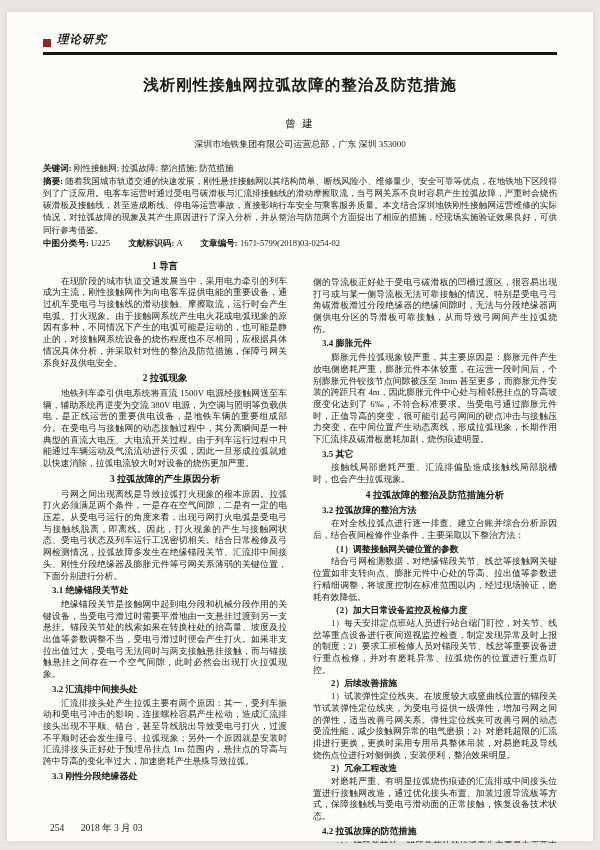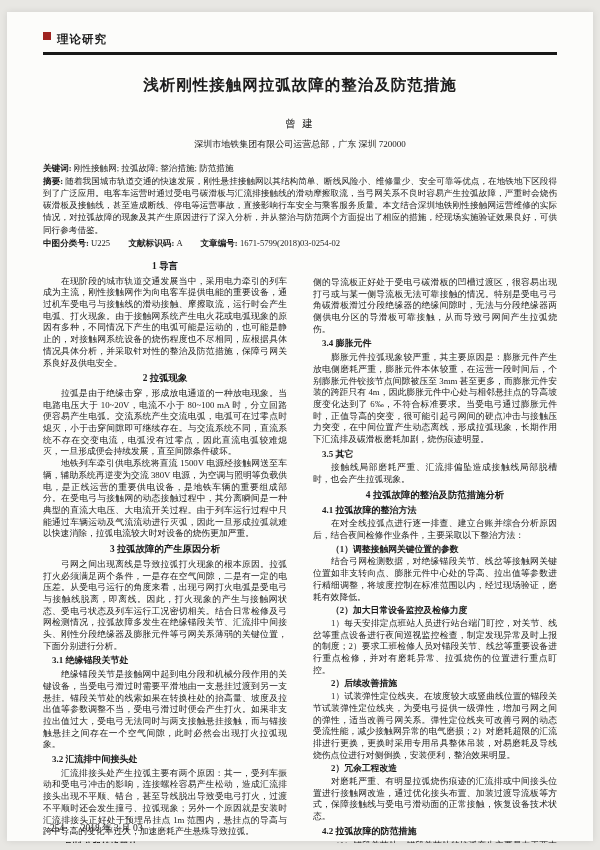--- a/index.html
+++ b/index.html
@@ -7,21 +7,21 @@
     width:600px;height:850px;position:relative;overflow:hidden;
     background:#e8e7e3;
     font-family:"Liberation Serif","DejaVu Serif",serif;
     color:#1b1b1b;
   }
   .page{
     position:absolute;left:7px;top:12px;right:7px;bottom:9px;
     background:#fcfcfa;box-shadow:0 0 7px rgba(0,0,0,0.10);
   }
   .inner{padding:20px 36px 0 36px;}
-  .journal-head{display:flex;align-items:flex-start;gap:6px;}
+  .journal-head{display:flex;align-items:flex-end;gap:6px;font-style:italic;}
   .square{width:8px;height:8px;flex:0 0 auto;}
   .head-label{font-weight:bold;font-size:11.5px;font-family:"Liberation Sans","DejaVu Sans",sans-serif;letter-spacing:1px;}
   .rule{height:2.5px;background:#181818;margin-top:5px;}
   .title{margin-top:20px;text-align:center;font-weight:bold;font-size:15.5px;letter-spacing:1px;}
   .author{margin-top:21px;text-align:center;font-size:10.5px;letter-spacing:2px;}
   .affil{margin-top:7px;text-align:center;font-size:9px;}
   .meta{margin-top:11px;font-size:8.6px;line-height:12.2px;text-align:justify;}
   .meta-row{margin-top:1px;}
   .meta b{font-weight:bold;}
   .meta .gap{display:inline-block;width:14px;}
@@ -44,21 +44,21 @@
   <div class="inner">
 
     <div class="journal-head">
       <span class="square" style="background:#9e2320;"></span>
       <span class="head-label">理论研究</span>
     </div>
     <div class="rule"></div>
 
     <div class="title">浅析刚性接触网拉弧故障的整治及防范措施</div>
     <div class="author">曾 建</div>
-    <div class="affil">深圳市地铁集团有限公司运营总部，广东 深圳 720000</div>
+    <div class="affil">深圳市地铁集团有限公司运营总部，广东 深圳 353000</div>
 
     <div class="meta">
       <div class="meta-row">
         <b>关键词:</b>
         <span>刚性接触网; 拉弧故障; 整治措施; 防范措施</span>
       </div>
       <div class="meta-row">
         <b>摘要:</b>
         <span>随着我国城市轨道交通的快速发展，刚性悬挂接触网以其结构简单、断线风险小、维修量少、安全可靠等优点，在地铁地下区段得到了广泛应用。电客车运营时通过受电弓碳滑板与汇流排接触线的滑动摩擦取流，当弓网关系不良时容易产生拉弧故障，严重时会烧伤碳滑板及接触线，甚至造成断线、停电等运营事故，直接影响行车安全与乘客服务质量。本文结合深圳地铁刚性接触网运营维修的实际情况，对拉弧故障的现象及其产生原因进行了深入分析，并从整治与防范两个方面提出了相应的措施，经现场实施验证效果良好，可供同行参考借鉴。</span>
       </div>
@@ -72,39 +72,38 @@
         <b>文章编号:</b>
         <span>1671-5799(2018)03-0254-02</span>
       </div>
     </div>
 
     <div class="cols">
       <div class="col">
         <div class="h1">1 导言</div>
         <p>在现阶段的城市轨道交通发展当中，采用电力牵引的列车成为主流，刚性接触网作为向电客车提供电能的重要设备，通过机车受电弓与接触线的滑动接触、摩擦取流，运行时会产生电弧、打火现象。由于接触网系统产生电火花或电弧现象的原因有多种，不同情况下产生的电弧可能是运动的，也可能是静止的，对接触网系统设备的烧伤程度也不尽相同，应根据具体情况具体分析，并采取针对性的整治及防范措施，保障弓网关系良好及供电安全。</p>
         <div class="h1">2 拉弧现象</div>
-        <p>拉弧是由于绝缘击穿，形成放电通道的一种放电现象。当电路电压大于 10~20V，电流不小于 80~100 mA 时，分立回路便容易产生电弧。交流系统产生交流电弧，电弧可在过零点时熄灭，小于击穿间隙即可继续存在。与交流系统不同，直流系统不存在交变电流，电弧没有过零点，因此直流电弧较难熄灭，一旦形成便会持续发展，直至间隙条件破坏。</p>
         <p>地铁列车牵引供电系统将直流 1500V 电源经接触网送至车辆，辅助系统再逆变为交流 380V 电源，为空调与照明等负载供电，是正线运营的重要供电设备，是地铁车辆的重要组成部分。在受电弓与接触网的动态接触过程中，其分离瞬间是一种典型的直流大电压、大电流开关过程。由于列车运行过程中只能通过车辆运动及气流流动进行灭弧，因此一旦形成拉弧就难以快速消除，拉弧电流较大时对设备的烧伤更加严重。</p>
         <div class="h1">3 拉弧故障的产生原因分析</div>
         <p>弓网之间出现离线是导致拉弧打火现象的根本原因。拉弧打火必须满足两个条件，一是存在空气间隙，二是有一定的电压差。从受电弓运行的角度来看，出现弓网打火电弧是受电弓与接触线脱离，即离线。因此，打火现象的产生与接触网状态、受电弓状态及列车运行工况密切相关。结合日常检修及弓网检测情况，拉弧故障多发生在绝缘锚段关节、汇流排中间接头、刚性分段绝缘器及膨胀元件等弓网关系薄弱的关键位置，下面分别进行分析。</p>
         <div class="h2">3.1 绝缘锚段关节处</div>
         <p>绝缘锚段关节是接触网中起到电分段和机械分段作用的关键设备，当受电弓滑过时需要平滑地由一支悬挂过渡到另一支悬挂。锚段关节处的线索如果在转换柱处的抬高量、坡度及拉出值等参数调整不当，受电弓滑过时便会产生打火。如果非支拉出值过大，受电弓无法同时与两支接触悬挂接触，而与锚接触悬挂之间存在一个空气间隙，此时必然会出现打火拉弧现象。</p>
         <div class="h2">3.2 汇流排中间接头处</div>
         <p>汇流排接头处产生拉弧主要有两个原因：其一，受列车振动和受电弓冲击的影响，连接螺栓容易产生松动，造成汇流排接头出现不平顺、错台，甚至导线脱出导致受电弓打火，过渡不平顺时还会发生撞弓、拉弧现象；另外一个原因就是安装时汇流排接头正好处于预埋吊挂点 1m 范围内，悬挂点的导高与跨中导高的变化率过大，加速磨耗产生悬殊导致拉弧。</p>
         <div class="h2">3.3 刚性分段绝缘器处</div>
 
       </div>
       <div class="col">
         <p class="cont">侧的导流板正好处于受电弓碳滑板的凹槽过渡区，很容易出现打弓或与某一侧导流板无法可靠接触的情况。特别是受电弓弓角碳滑板滑过分段绝缘器的绝缘间隙时，无法与分段绝缘器两侧供电分区的导滑板可靠接触，从而导致弓网间产生拉弧烧伤。</p>
         <div class="h2">3.4 膨胀元件</div>
         <p>膨胀元件拉弧现象较严重，其主要原因是：膨胀元件产生放电侧磨耗严重，膨胀元件本体较重，在运营一段时间后，个别膨胀元件铰接节点间隙被压至 3mm 甚至更多，而膨胀元件安装的跨距只有 4m，因此膨胀元件中心处与相邻悬挂点的导高坡度变化达到了 6‰，不符合标准要求。当受电弓通过膨胀元件时，正值导高的突变，很可能引起弓网间的硬点冲击与接触压力突变，在中间位置产生动态离线，形成拉弧现象，长期作用下汇流排及碳滑板磨耗加剧，烧伤痕迹明显。</p>
         <div class="h2">3.5 其它</div>
         <p>接触线局部磨耗严重、汇流排偏坠造成接触线局部脱槽时，也会产生拉弧现象。</p>
         <div class="h1">4 拉弧故障的整治及防范措施分析</div>
-        <div class="h2">4.1 拉弧故障的整治方法</div>
+        <div class="h2">3.2 拉弧故障的整治方法</div>
         <p>在对全线拉弧点进行逐一排查、建立台账并综合分析原因后，结合夜间检修作业条件，主要采取以下整治方法：</p>
         <div class="h3">（1）调整接触网关键位置的参数</div>
         <p>结合弓网检测数据，对绝缘锚段关节、线岔等接触网关键位置如非支转向点、膨胀元件中心处的导高、拉出值等参数进行精细调整，将坡度控制在标准范围以内，经过现场验证，磨耗有效降低。</p>
         <div class="h3">（2）加大日常设备监控及检修力度</div>
         <p>1）每天安排定点班站人员进行站台端门盯控，对关节、线岔等重点设备进行夜间巡视监控检查，制定发现异常及时上报的制度；2）要求工班检修人员对锚段关节、线岔等重要设备进行重点检修，并对有磨耗异常、拉弧烧伤的位置进行重点盯控。</p>
         <div class="h3">2）后续改善措施</div>
         <p>1）试装弹性定位线夹。在坡度较大或竖曲线位置的锚段关节试装弹性定位线夹，为受电弓提供一级弹性，增加弓网之间的弹性，适当改善弓网关系。弹性定位线夹可改善弓网的动态受流性能，减少接触网异常的电气磨损；2）对磨耗超限的汇流排进行更换，更换时采用专用吊具整体吊装，对易磨耗及导线烧伤点位进行对侧倒换，安装便利，整治效果明显。</p>
         <div class="h3">2）冗余工程改造</div>
         <p>对磨耗严重、有明显拉弧烧伤痕迹的汇流排或中间接头位置进行接触网改造，通过优化接头布置、加装过渡导流板等方式，保障接触线与受电弓滑动面的正常接触，恢复设备技术状态。</p>
         <div class="h2">4.2 拉弧故障的防范措施</div>

